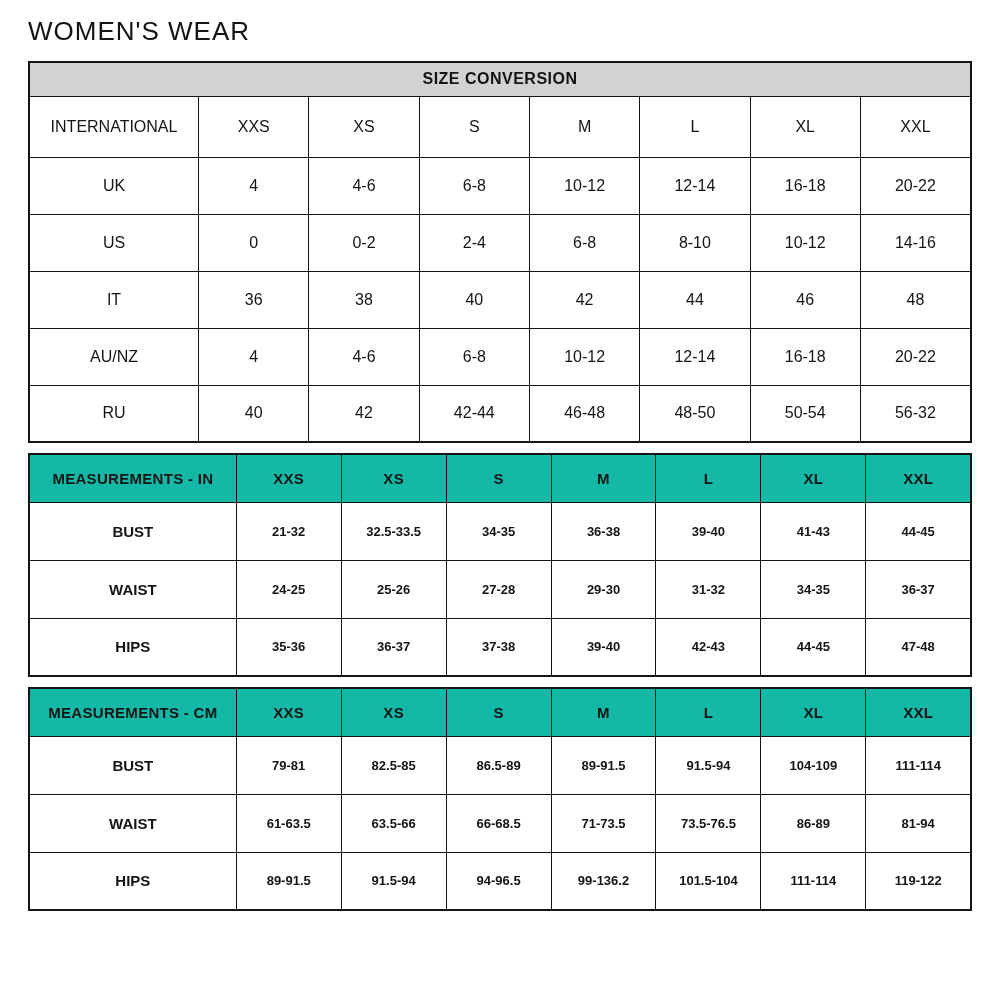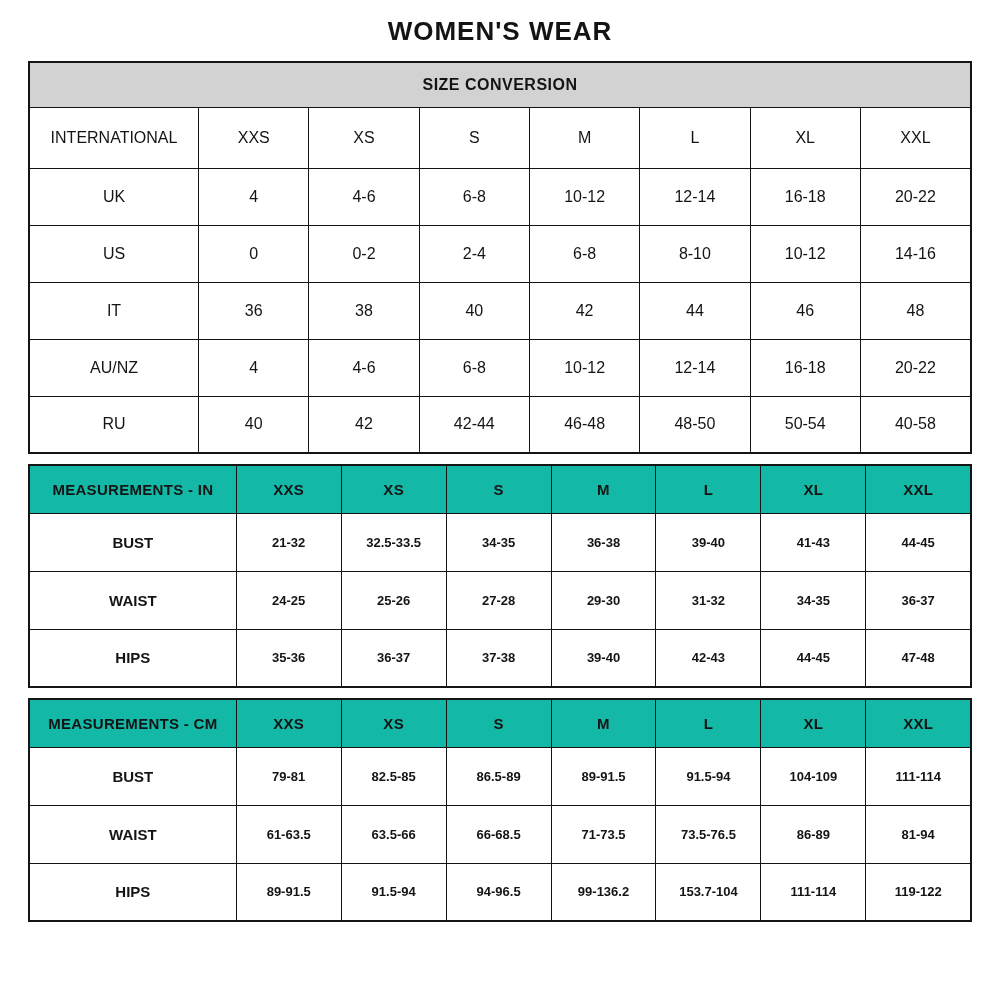--- a/index.html
+++ b/index.html
@@ -4,44 +4,43 @@
 <style>
   * { box-sizing: border-box; margin: 0; padding: 0; }
   html, body { background: #ffffff; }
   body {
     width: 1000px; height: 1000px;
     font-family: "Liberation Sans", sans-serif;
     color: #141414;
   }
   .page { width: 1000px; padding: 0 28px 20px 28px; }
   h1.page-title {
-    text-align: center;
     font-size: 26px;
-    font-weight: 700;
+    font-weight: 400;
     letter-spacing: 1px;
     padding: 16px 0 14px 0;
     color: #141414;
   }
   table.chart {
     width: 100%;
     border-collapse: collapse;
     table-layout: fixed;
     border: 2px solid #141414;
     margin-bottom: 10px;
   }
   table.chart th, table.chart td {
     border: 1px solid #141414;
     text-align: center;
     vertical-align: middle;
     background: #ffffff;
     overflow: hidden;
   }
   
   .t1 .title-row th {
-    height: 45px;
+    height: 34px;
     background: #d2d2d2;
     font-weight: 700;
     font-size: 16px;
     letter-spacing: 0.5px;
     text-align: center;
   }
   .t1 .cols-row th {
     height: 61px;
     font-weight: 400;
     font-size: 16px;
@@ -143,21 +142,21 @@
         <td>20-22</td>
       </tr>
       <tr>
         <td class="rowlabel">RU</td>
         <td>40</td>
         <td>42</td>
         <td>42-44</td>
         <td>46-48</td>
         <td>48-50</td>
         <td>50-54</td>
-        <td>40-58</td>
+        <td>56-32</td>
       </tr>
     </tbody>
   </table>
 
   <table class="chart tm">
     <colgroup>
       <col style="width:22%">
         <col style="width:11.14%">
         <col style="width:11.14%">
         <col style="width:11.14%">
@@ -255,20 +254,20 @@
         <td>73.5-76.5</td>
         <td>86-89</td>
         <td>81-94</td>
       </tr>
       <tr>
         <td class="rowlabel">HIPS</td>
         <td>89-91.5</td>
         <td>91.5-94</td>
         <td>94-96.5</td>
         <td>99-136.2</td>
-        <td>153.7-104</td>
+        <td>101.5-104</td>
         <td>111-114</td>
         <td>119-122</td>
       </tr>
     </tbody>
   </table>
 
 </div>
 
 </body></html>

